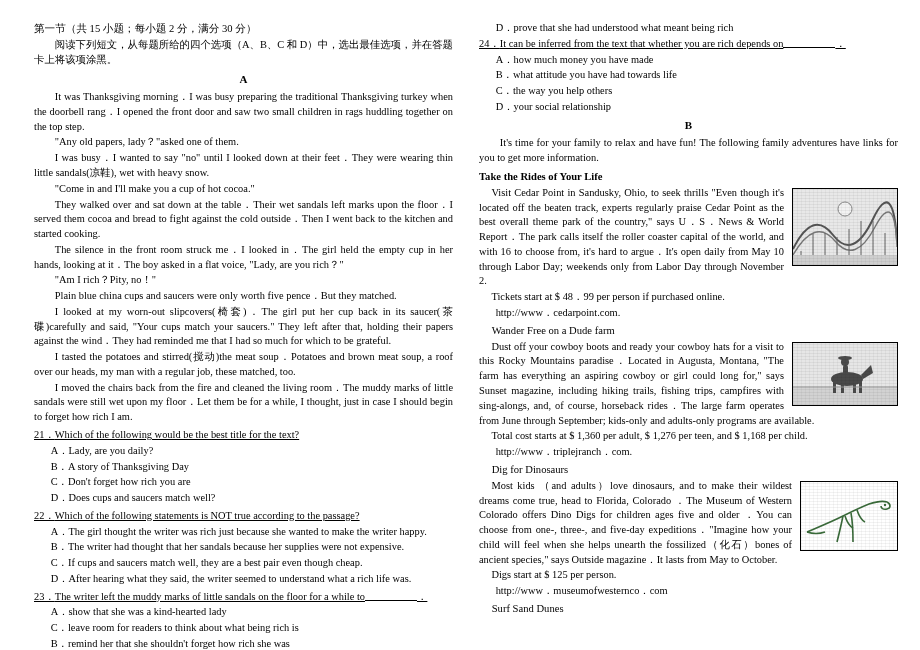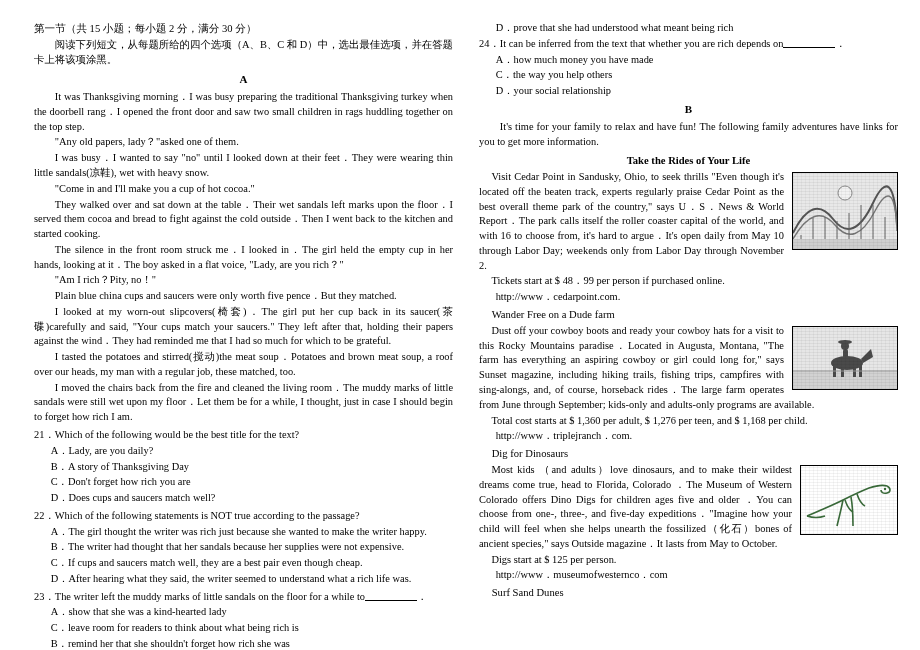--- a/index.html
+++ b/index.html
@@ -44,34 +44,35 @@
     text-align:center;
     font-weight:bold;
     font-size:11px;
     margin:3px 0 3px 0;
   }
   .q{
     margin-top:3px;
   }
   .qline{
     text-indent:0;
+    text-decoration:underline;
   }
   .opt{
     text-indent:1.6em;
   }
   .blank{
     display:inline-block;
     border-bottom:1px solid #000;
     width:52px;
     height:0.85em;
     vertical-align:-1px;
   }
   .sub-head{
     font-weight:bold;
-    text-align:center;
+    text-align:left;
     margin:3px 0 2px 0;
     font-size:10.6px;
   }
   .sub-head-left{
     font-weight:normal;
     margin:2px 0 2px 0;
     font-size:10.6px;
     text-indent:1.2em;
   }
   .fig{
@@ -132,20 +133,21 @@
       <p class="opt">A．show that she was a kind-hearted lady</p>
       <p class="opt">C．leave room for readers to think about what being rich is</p>
       <p class="opt">B．remind her that she shouldn't forget how rich she was</p>
     </div>
 
     <div class="col col-right">
       <p class="opt">D．prove that she had understood what meant being rich</p>
 
       <p class="qline"><span>24．</span><span>It can be inferred from the text that whether you are rich depends on</span><span class="blank"></span><span>．</span></p>
       <p class="opt">A．how much money you have made</p>
+      <p class="opt">B．what attitude you have had towards life</p>
       <p class="opt">C．the way you help others</p>
       <p class="opt">D．your social relationship</p>
 
       <p class="letter-head">B</p>
 
       <p class="indent">It's time for your family to relax and have fun! The following family adventures have links for you to get more information.</p>
 
       <p class="sub-head">Take the Rides of Your Life</p>
       <div class="clearfix">
         <div class="fig" style="width:104px;height:76px;">

